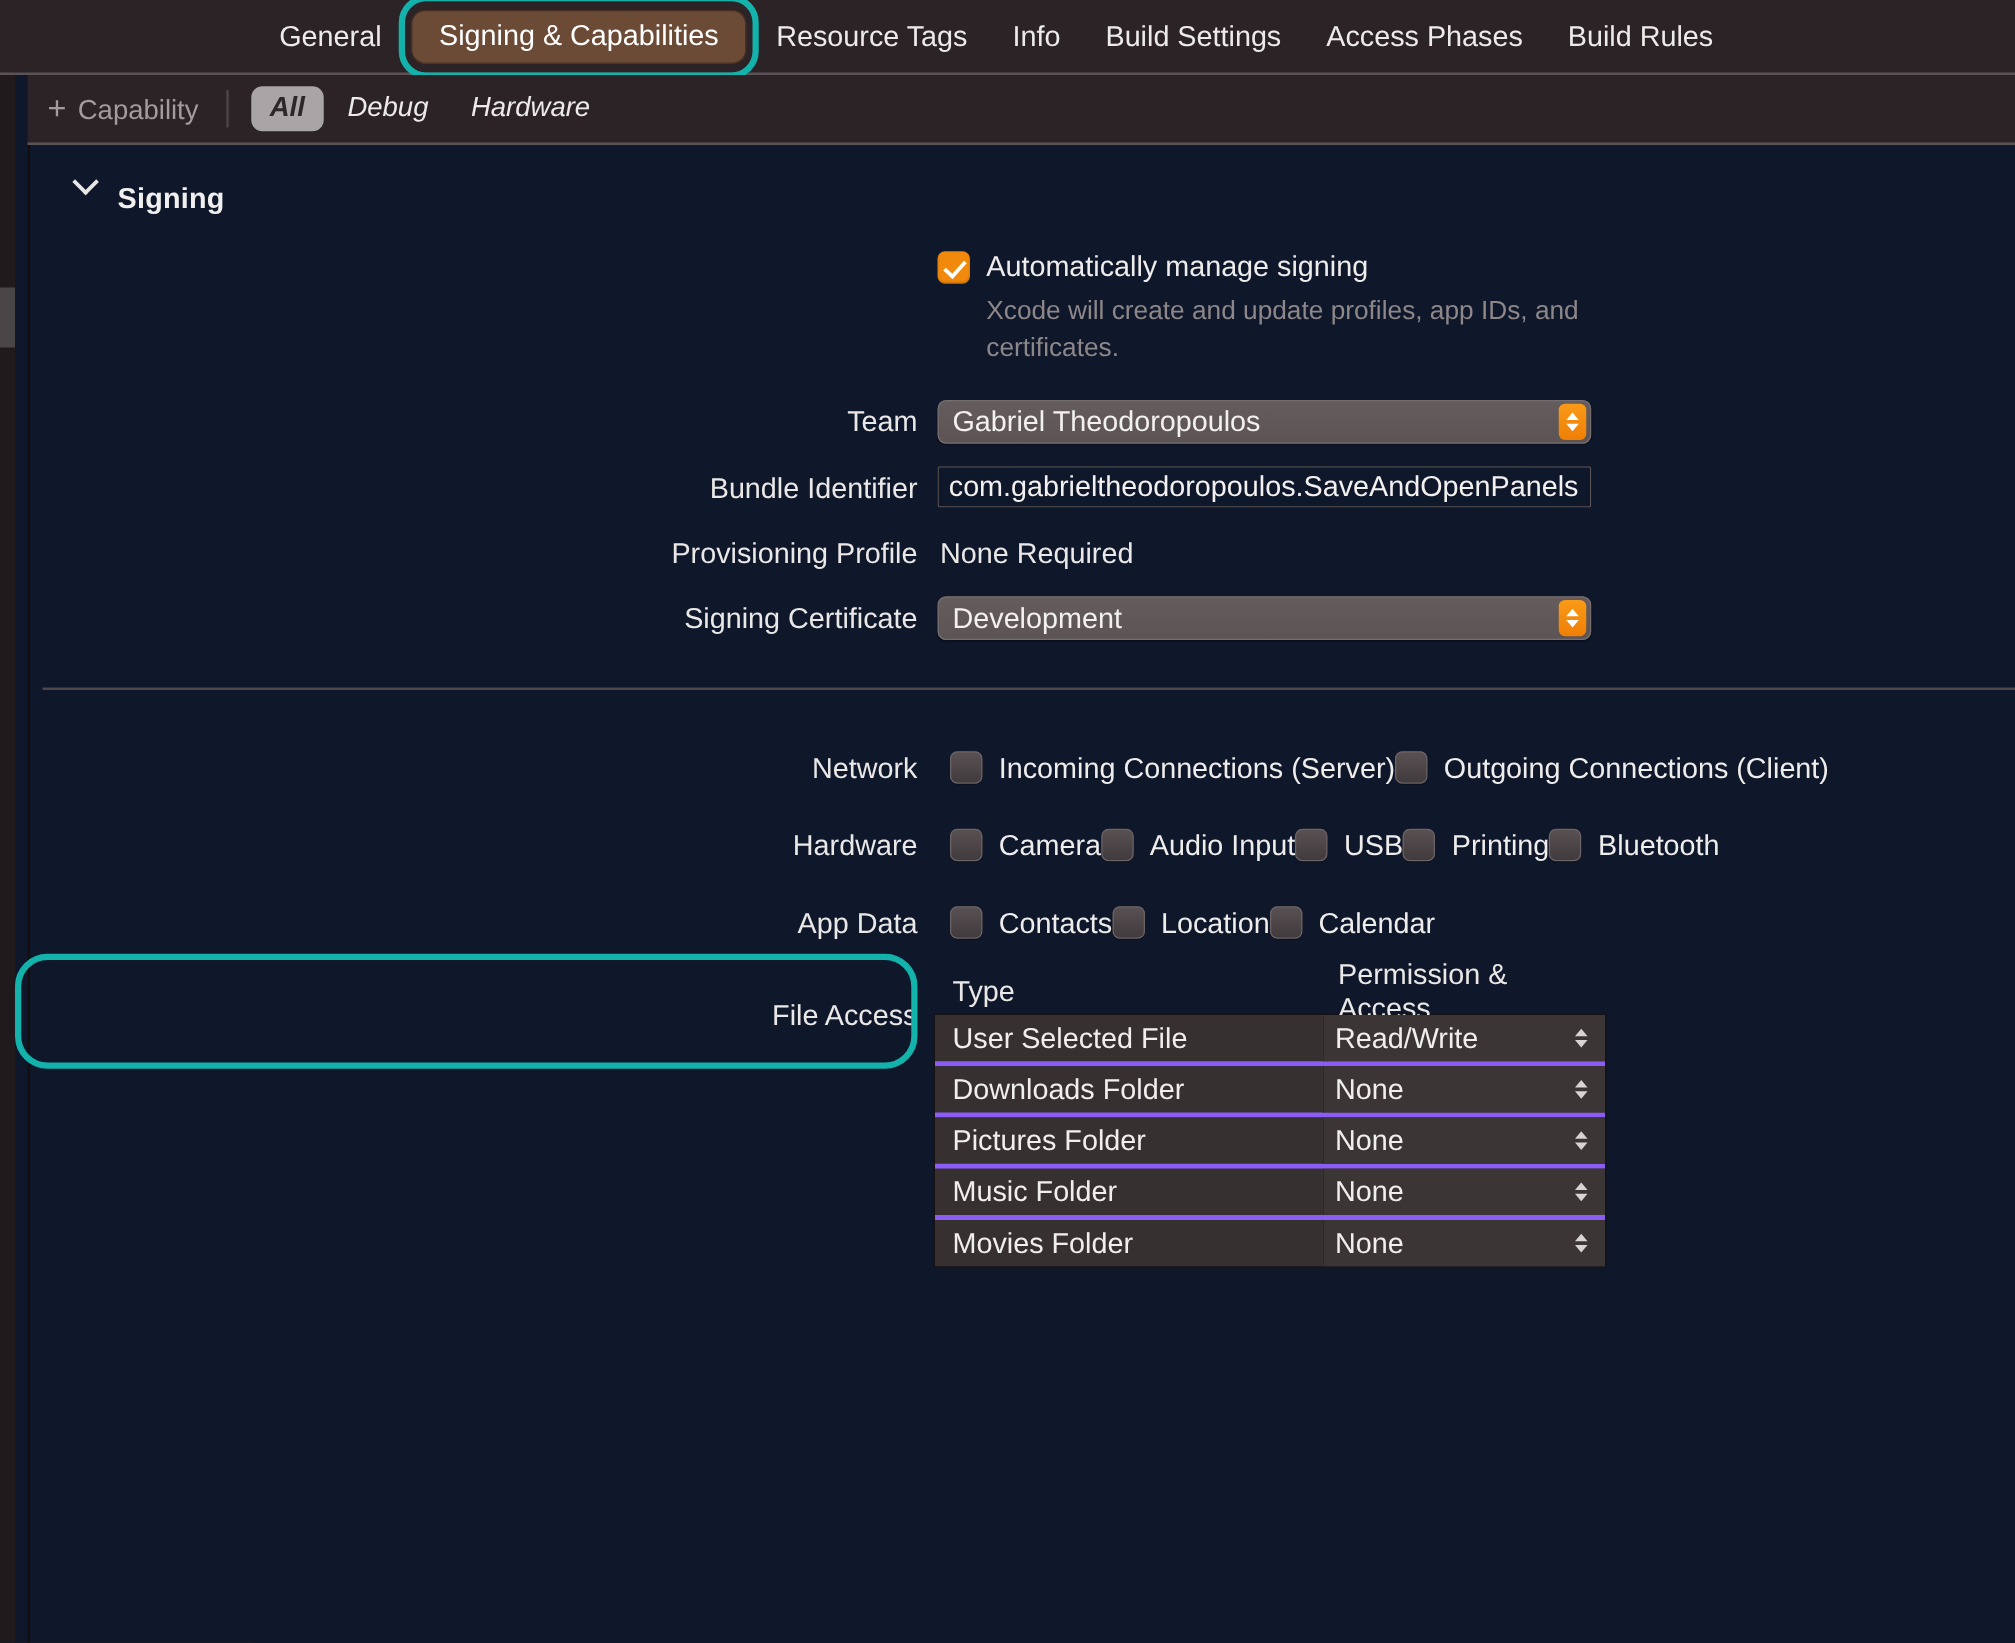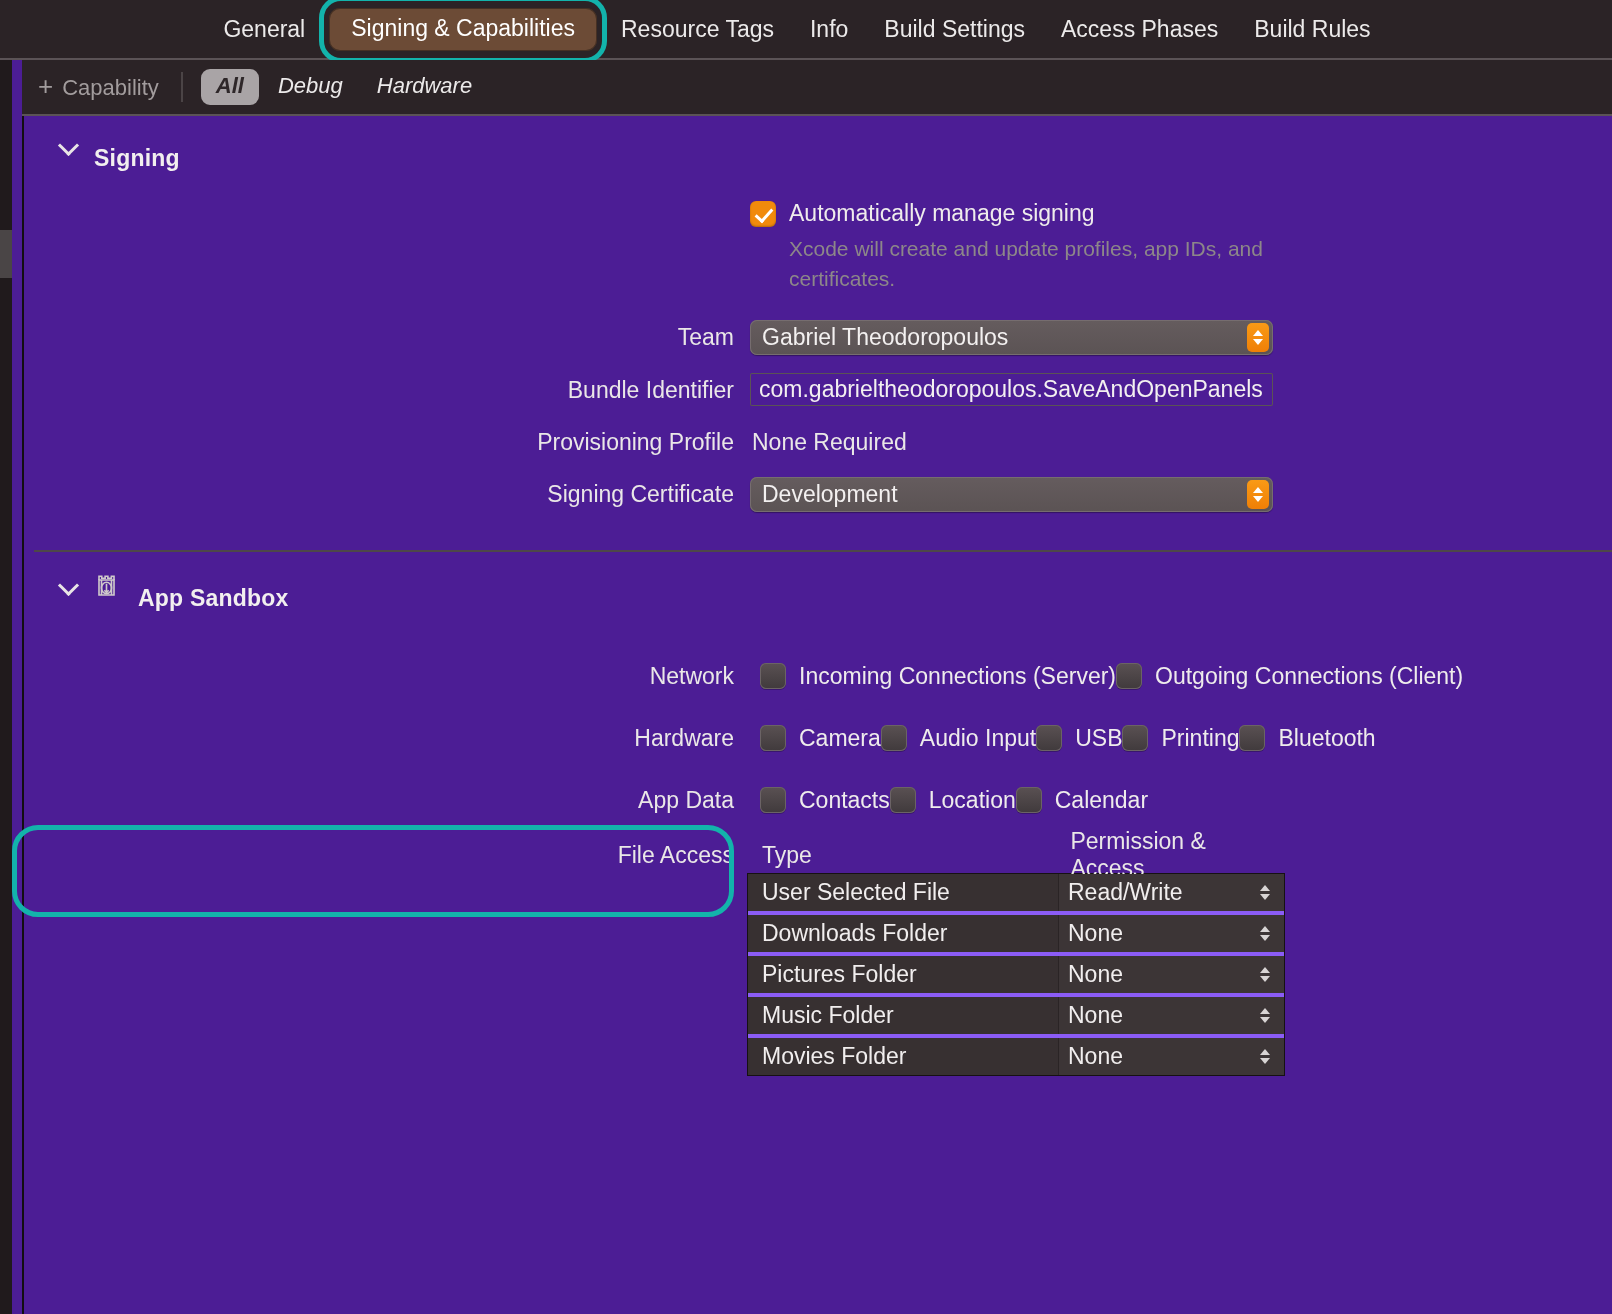--- a/index.html
+++ b/index.html
@@ -9,21 +9,21 @@
   }
   body {
     width: 1612px;
     height: 1314px;
     overflow: hidden;
     font-family: "Liberation Sans", sans-serif;
     color: #e6e2e2;
     -webkit-font-smoothing: antialiased;
   }
 
-  .root { position: relative; width: 1612px; height: 1314px; background: #4c1d95; }
+  .root { position: relative; width: 1612px; height: 1314px; background: #0f172a; }
 
   
   .left-gutter {
     position: absolute; left: 0; top: 56px; width: 12px; bottom: 0;
     background: #201a1c;
   }
   .left-rule {
     position: absolute; left: 22px; top: 56px; width: 2px; bottom: 0;
     background: #120e10;
   }
@@ -172,21 +172,21 @@
   }
   .grp-items { display: flex; }
   .grp-item { display: flex; align-items: center; gap: 13px; height: 36px; }
   .grp-item .cb-off { margin-top: 0; }
   .grp-item-label { font-size: 23px; color: #efecec; }
 
   
   .fa-wrap { position: relative; display: flex; }
   .fa-label {
     width: 710px; text-align: right; padding-right: 14px;
-    font-size: 23px; color: #eae7e7; line-height: 38px; white-space: nowrap;
+    font-size: 23px; color: #eae7e7; line-height: 38px; white-space: nowrap; margin-top: 19px;
   }
   .fa-table { width: 536px; }
   .fa-head { display: flex; height: 38px; align-items: center; }
   .fa-head-type { font-size: 23px; color: #eae7e7; padding-left: 14px; width: 310px; }
   .fa-head-perm { font-size: 23px; color: #eae7e7; }
   .fa-rows { box-shadow: 0 0 0 1px #161113; }
   .fa-row {
     display: flex; align-items: center; height: 37px;
     background: #373031; border-bottom: 4px solid #8b5cf6;
   }
@@ -306,34 +306,20 @@
               <span class="arrow-up"></span>
               <span class="arrow-dn"></span>
             </span>
           </div>
         </div>
       </div>
     </div>
 
     <div class="divider" style="margin-top:38px;"></div>
 
-    <div class="section-header" style="margin-top:4px;">
-      <span class="chevron"></span>
-      <span>
-        <svg class="sandbox-icon" viewBox="0 0 24 24" fill="none" stroke="#cfcacb" stroke-width="1.3">
-          <path d="M4 8V5h2.2v1.6H8.9V5h2.2v1.6h2.8V5H16v3"></path>
-          <path d="M4 8h12v12H4z"></path>
-          <ellipse cx="10" cy="14.4" rx="4" ry="4.6"></ellipse>
-          <path d="M10 11v7"></path>
-          <path d="M8.3 16.2L10 18l1.7-1.8"></path>
-          <path d="M6 8v12M14 8v12"></path>
-        </svg>
-      </span>
-      <span class="section-title">App Sandbox</span>
-    </div>
 
     <div style="margin-top:44px;">
 
       <div class="grp">
         <div class="grp-label">Network</div>
         <div class="grp-items">
           <div class="grp-item">
             <span class="cb-off"></span>
             <span class="grp-item-label">Incoming Connections (Server)</span>
           </div>

